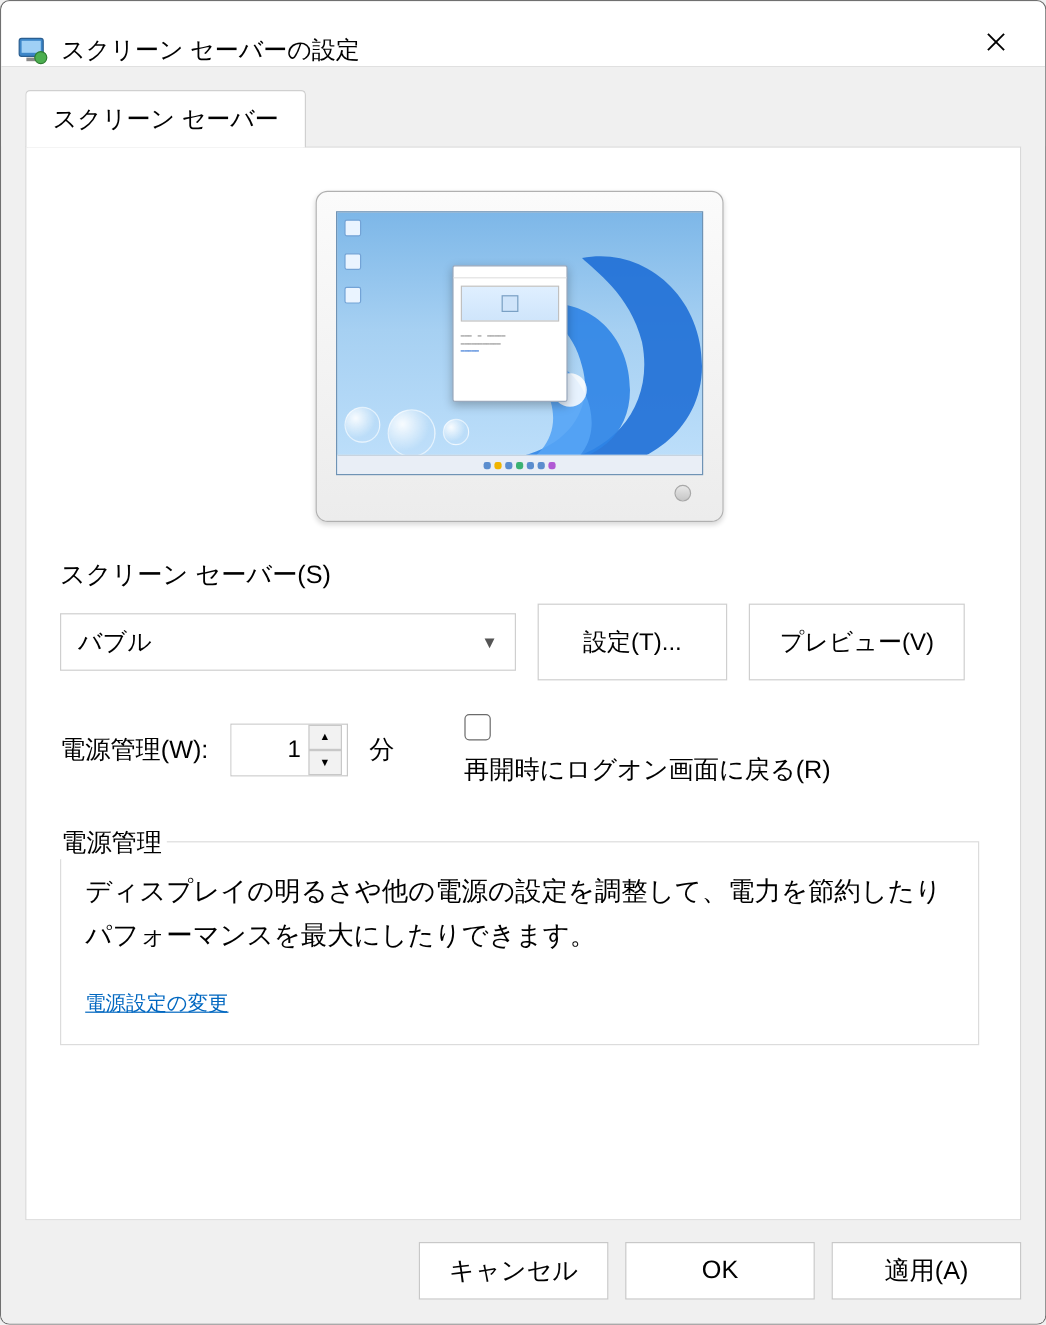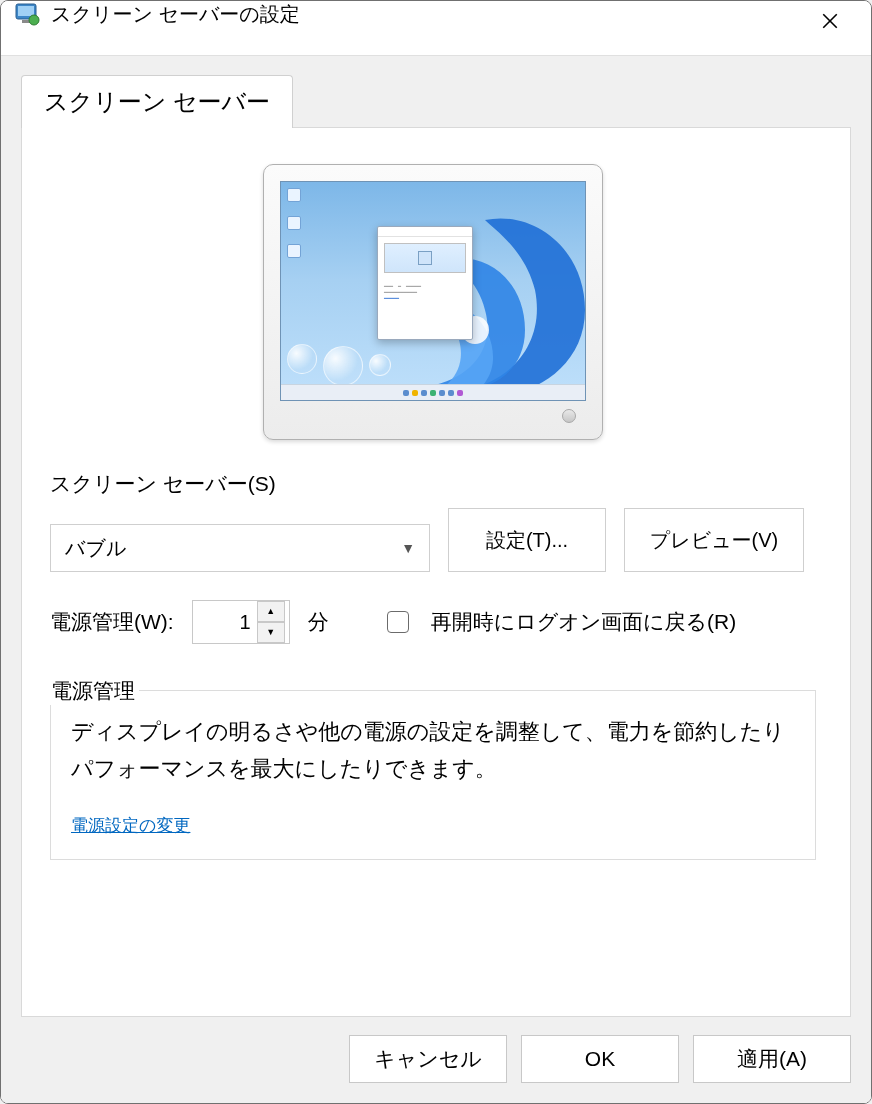--- a/index.html
+++ b/index.html
@@ -16,21 +16,21 @@
     height: 1104px;
     background: #ffffff;
     border: 1px solid #707070;
     border-radius: 8px;
     display: flex;
     flex-direction: column;
     overflow: hidden;
   }
   .titlebar {
     display: flex;
-    align-items: flex-start;
+    align-items: flex-end;
     height: 54px;
     padding: 0 12px 0 14px;
     background: #ffffff;
   }
   .title-icon {
     width: 26px;
     height: 26px;
     margin-right: 10px;
   }
   .title-text {
@@ -55,21 +55,21 @@
     background: #f0f0f0;
     border-top: 1px solid #e0e0e0;
   }
   .tabstrip {
     display: flex;
     padding: 18px 20px 0 20px;
     background: #f0f0f0;
   }
   .tab {
     padding: 10px 22px 10px 22px;
-    font-size: 24px;
+    font-size: 20px;
     background: #ffffff;
     border: 1px solid #d0d0d0;
     border-bottom: none;
     border-top-left-radius: 4px;
     border-top-right-radius: 4px;
     position: relative;
     top: 1px;
   }
   .tab-panel {
     margin: 0 20px 0 20px;
@@ -150,21 +150,21 @@
   }
   .taskbar-mini i{ width:6px;height:6px;border-radius:2px;background:#5b8dce; display:block;}
   .monitor-stand {
     height: 30px;
     display:flex; align-items:center; justify-content:flex-end; gap:10px; padding-right:10px;
   }
   .pwr-btn{ width:14px;height:14px;border-radius:50%;background:linear-gradient(#e8e8e8,#c6c6c6);border:1px solid #a8a8a8;}
   .bubble { position:absolute; border-radius:50%; background:radial-gradient(circle at 30% 30%, rgba(255,255,255,0.9), rgba(255,255,255,0.05) 60%); border:1px solid rgba(255,255,255,0.6);}
   
   .group-label { font-size:21px; color:#000; margin-bottom:10px; }
-  .row { display:flex; align-items:flex-end; gap:18px; margin-bottom:20px; }
+  .row { display:flex; align-items:center; gap:18px; margin-bottom:20px; }
   .select {
     flex:0 0 380px;
     border:1px solid #cfcfcf;
     background:#ffffff;
     height:48px;
     display:flex; align-items:center; justify-content:space-between;
     padding:0 14px;
     font-size:20px;
   }
   .select .chev { font-size:14px; color:#555; }
@@ -196,21 +196,21 @@
     outline:none;
     font-family:inherit;
   }
   .spin .spinbtns{
     display:flex; flex-direction:column; width:28px;
   }
   .spin .spinbtns button{
     flex:1;border:1px solid #c8c8c8;background:#f2f2f2;font-size:9px;line-height:1;padding:0;
   }
   .unit{ font-size:21px; }
-  .chk-row{ display:flex; align-items:center; gap:22px; margin-left:40px; }
+  .chk-row{ display:flex; gap:10px; margin-left:40px;flex-direction:column; }
   .chk{
     width:22px;height:22px;border:1.5px solid #6b6b6b;border-radius:4px;background:#fff;
   }
   .chk-label{ font-size:21px; }
   .power-group{
     border:1px solid #dcdcdc;
     padding:22px 20px 22px 20px;
     position:relative;
     margin-top:18px;
   }

